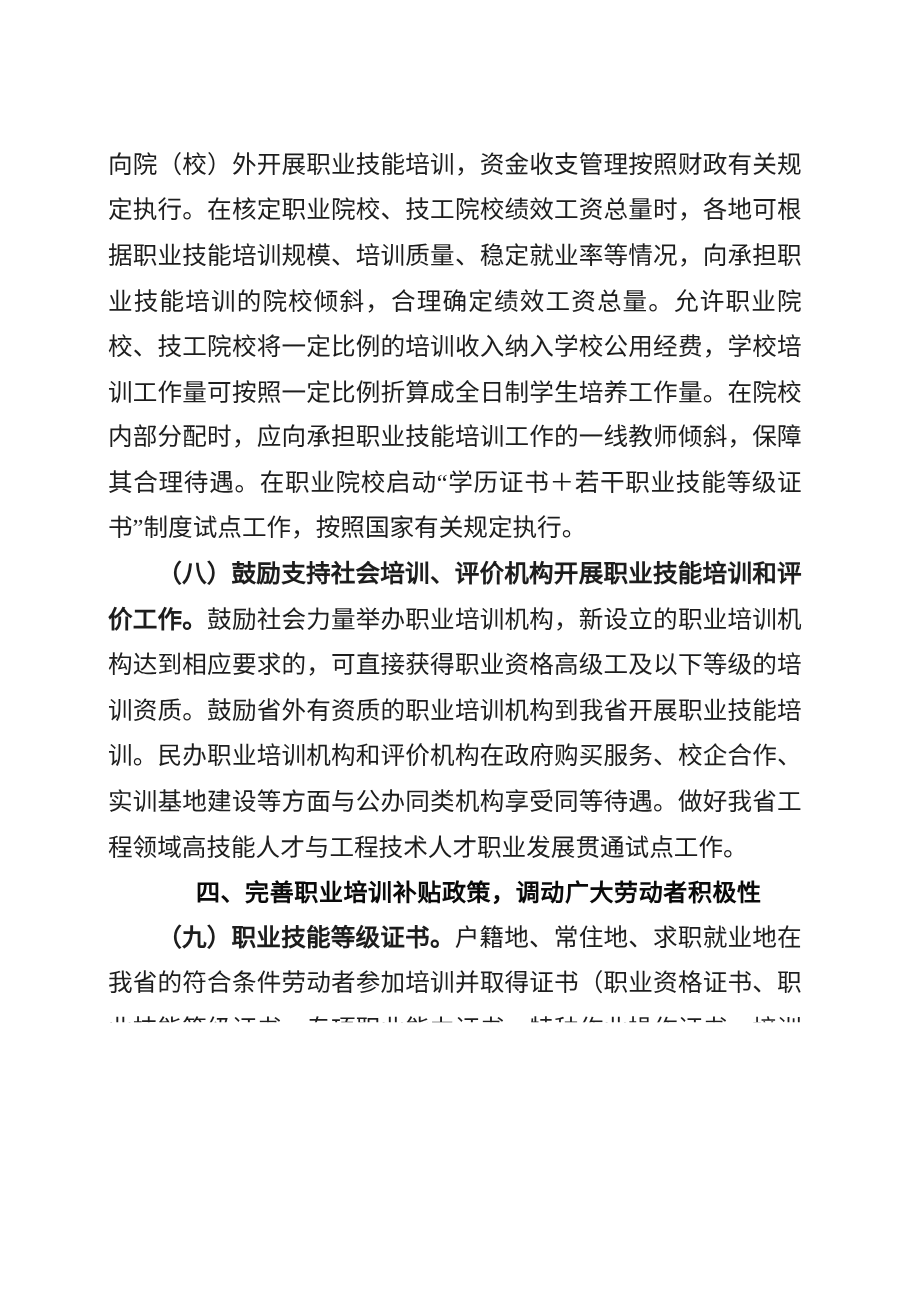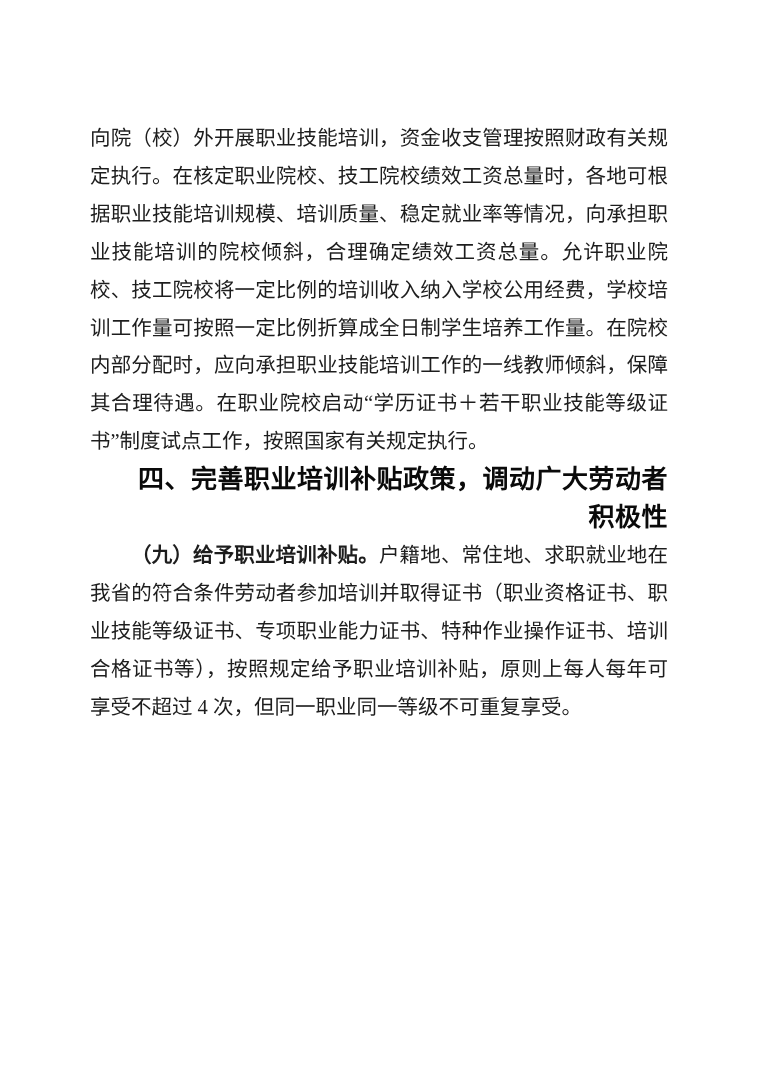--- a/index.html
+++ b/index.html
@@ -33,26 +33,26 @@
   .par.indent {
     text-indent: 2em;
   }
   .lead {
     font-weight: 700;
   }
   .heading {
     margin: 0;
     padding: 0;
     font-family: "Liberation Sans", "DejaVu Sans", sans-serif;
-    font-size: 26px;
+    font-size: 20px;
     line-height: 37.9px;
     font-weight: 700;
     color: #0a0a0a;
     text-indent: 40px;
-    text-align: right;
+    text-align: center;
     letter-spacing: 0.5px;
   }
   .page-footer {
     position: absolute;
     top: 957px;
     right: 104px;
     font-family: "Liberation Serif", "DejaVu Serif", serif;
     font-size: 17.5px;
     color: #2e2e2e;
     letter-spacing: 3px;
@@ -61,23 +61,24 @@
   }
 </style>
 </head>
 <body>
 
 <div class="page">
   <main class="doc-body">
 
     <p class="par">向院（校）外开展职业技能培训，资金收支管理按照财政有关规定执行。在核定职业院校、技工院校绩效工资总量时，各地可根据职业技能培训规模、培训质量、稳定就业率等情况，向承担职业技能培训的院校倾斜，合理确定绩效工资总量。允许职业院校、技工院校将一定比例的培训收入纳入学校公用经费，学校培训工作量可按照一定比例折算成全日制学生培养工作量。在院校内部分配时，应向承担职业技能培训工作的一线教师倾斜，保障其合理待遇。在职业院校启动“学历证书＋若干职业技能等级证书”制度试点工作，按照国家有关规定执行。</p>
 
+    <p class="par indent"><span class="lead">（八）鼓励支持社会培训、评价机构开展职业技能培训和评价工作。</span><span>鼓励社会力量举办职业培训机构，新设立的职业培训机构达到相应要求的，可直接获得职业资格高级工及以下等级的培训资质。鼓励省外有资质的职业培训机构到我省开展职业技能培训。民办职业培训机构和评价机构在政府购买服务、校企合作、实训基地建设等方面与公办同类机构享受同等待遇。做好我省工程领域高技能人才与工程技术人才职业发展贯通试点工作。</span></p>
 
     <h2 class="heading">四、完善职业培训补贴政策，调动广大劳动者积极性</h2>
 
-    <p class="par indent"><span class="lead">（九）给予职业培训补贴。</span><span>户籍地、常住地、求职就业地在我省的符合条件劳动者参加培训并取得证书（职业资格证书、职业技能等级证书、专项职业能力证书、特种作业操作证书、培训合格证书等），按照规定给予职业培训补贴，原则上每人每年可享受不超过 4 次，但同一职业同一等级不可重复享受。</span></p>
+    <p class="par indent"><span class="lead">（九）职业技能等级证书。</span><span>户籍地、常住地、求职就业地在我省的符合条件劳动者参加培训并取得证书（职业资格证书、职业技能等级证书、专项职业能力证书、特种作业操作证书、培训合格证书等），按照规定给予职业培训补贴，原则上每人每年可享受不超过 4 次，但同一职业同一等级不可重复享受。</span></p>
 
   </main>
 
   <div class="page-footer">
     <span>— 5 —</span>
   </div>
 </div>
 
 </body></html>

